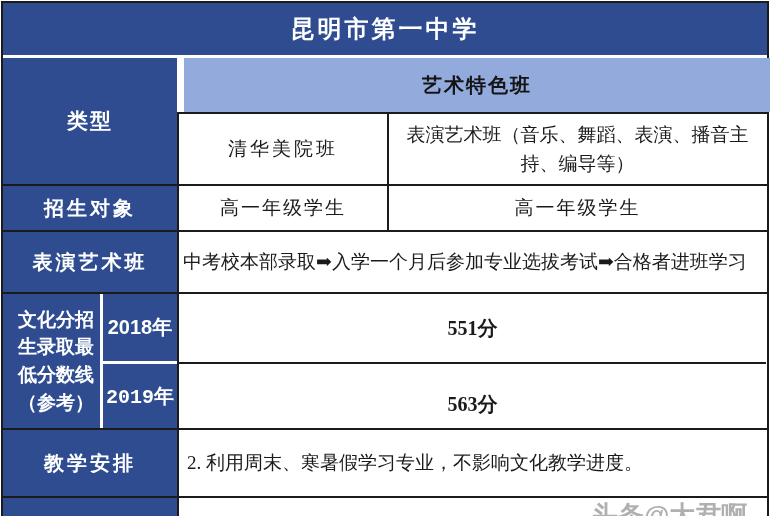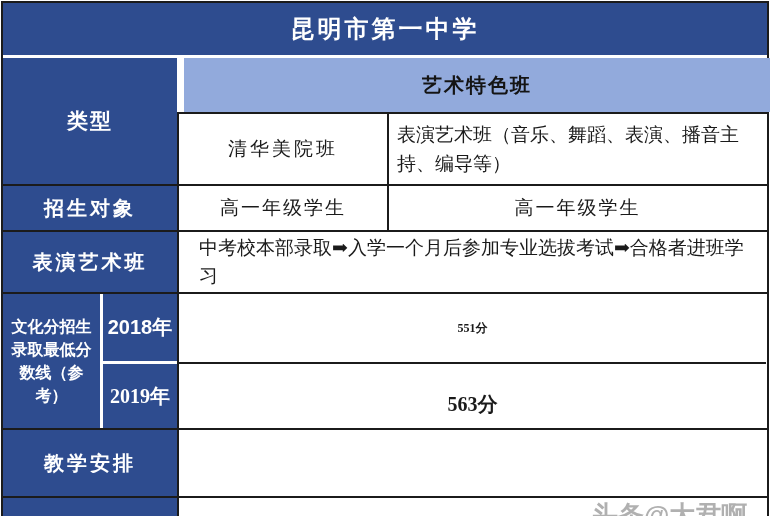--- a/index.html
+++ b/index.html
@@ -19,31 +19,31 @@
   
   #border-top{left:1px;top:1px;width:768px;height:2px;}
   #border-left{left:1px;top:1px;width:2px;height:515px;}
   #border-right{left:767px;top:1px;width:2px;height:515px;}
 
   
   #title-cell{left:3px;top:3px;width:764px;height:52px;font-size:24px;letter-spacing:3px;}
   #type-cell{left:3px;top:58px;width:174px;height:126px;font-size:21px;letter-spacing:2px;}
   #art-cell{left:184px;top:58px;width:586px;height:54px;font-size:20px;letter-spacing:2px;}
   #qinghua-cell{left:179px;top:114px;width:208px;height:70px;font-size:19px;letter-spacing:3px;}
-  #biaoyan-cell{left:389px;top:114px;width:377px;height:70px;font-size:19px;justify-content:flex-start;text-align:left;padding:2px 8px;line-height:1.55;}
+  #biaoyan-cell{left:389px;top:114px;width:377px;height:70px;font-size:19px;justify-content:flex-start;text-align:center;padding:2px 8px;line-height:1.55;}
   #enroll-label-cell{left:3px;top:186px;width:174px;height:44px;font-size:20px;letter-spacing:3px;}
   #enroll1-cell{left:179px;top:186px;width:208px;height:44px;font-size:19px;letter-spacing:2px;}
   #enroll2-cell{left:389px;top:186px;width:377px;height:44px;font-size:19px;letter-spacing:2px;}
   #rule-label-cell{left:3px;top:232px;width:174px;height:60px;font-size:20px;letter-spacing:3px;}
-  #rule-cell{left:179px;top:232px;width:587px;height:60px;font-size:19px;justify-content:flex-start;text-align:left;padding:2px 20px;line-height:1.5;}
-  #score-label-cell{left:3px;top:294px;width:97px;height:134px;font-size:16px;line-height:1.45;padding:0 6px;}
+  #rule-cell{left:179px;top:232px;width:587px;height:60px;font-size:19px;justify-content:flex-start;text-align:left;padding:2px 4px;line-height:1.5;}
+  #score-label-cell{left:3px;top:294px;width:97px;height:134px;font-size:19px;line-height:1.45;padding:0 6px;text-align:right;}
   #score-label-cell span{word-break:break-all;}
   #year1-cell{left:103px;top:294px;width:74px;height:67px;font-size:20px;font-family:"Liberation Sans","DejaVu Sans",sans-serif;}
-  #year2-cell{left:103px;top:364px;width:74px;height:64px;font-size:20px;font-family:Liberation Serif, serif;}
-  #score1-cell{left:179px;top:294px;width:587px;height:68px;font-size:12px;font-weight:600;}
+  #year2-cell{left:103px;top:364px;width:74px;height:64px;font-size:20px;font-family:Liberation Mono, monospace;}
+  #score1-cell{left:179px;top:294px;width:587px;height:68px;font-size:20px;font-weight:600;}
   #score2-cell{left:179px;top:364px;width:587px;height:81px;font-size:20px;font-weight:600;}
   #teach-label-cell{left:3px;top:430px;width:174px;height:66px;font-size:20px;letter-spacing:3px;}
   #teach-cell{left:179px;top:430px;width:587px;height:66px;font-size:19px;flex-direction:column;align-items:flex-start;justify-content:center;text-align:left;padding:2px 8px;line-height:1.6;}
   #partial-label-cell{left:3px;top:498px;width:174px;height:18px;}
   #partial-body-cell{left:179px;top:498px;width:587px;height:18px;}
 
   
   #gap-below-title{left:3px;top:55px;width:764px;height:3px;}
   #vgap-type-art{left:177px;top:58px;width:3px;height:54px;}
   #line-art-bottom{left:177px;top:112px;width:591px;height:2px;}
@@ -102,19 +102,20 @@
 <div class="cell blue" id="year1-cell">2018年</div>
 <div class="line white-line" id="hline-year-split"></div>
 <div class="cell blue" id="year2-cell">2019年</div>
 <div class="cell white" id="score1-cell">551分</div>
 <div class="line black-line" id="hline-score-body"></div>
 <div class="cell white" id="score2-cell">563分</div>
 <div class="line black-line" id="hline-r7"></div>
 
 <div class="cell blue" id="teach-label-cell">教学安排</div>
 <div class="cell white" id="teach-cell">
+  <div>2. 利用周末、寒暑假学习专业，不影响文化教学进度。</div>
 </div>
 <div class="line black-line" id="hline-r8"></div>
 
 <div class="cell blue" id="partial-label-cell"></div>
 <div class="cell white" id="partial-body-cell"></div>
 
 <div id="watermark">头条@大君啊</div>
 
 </body></html>

